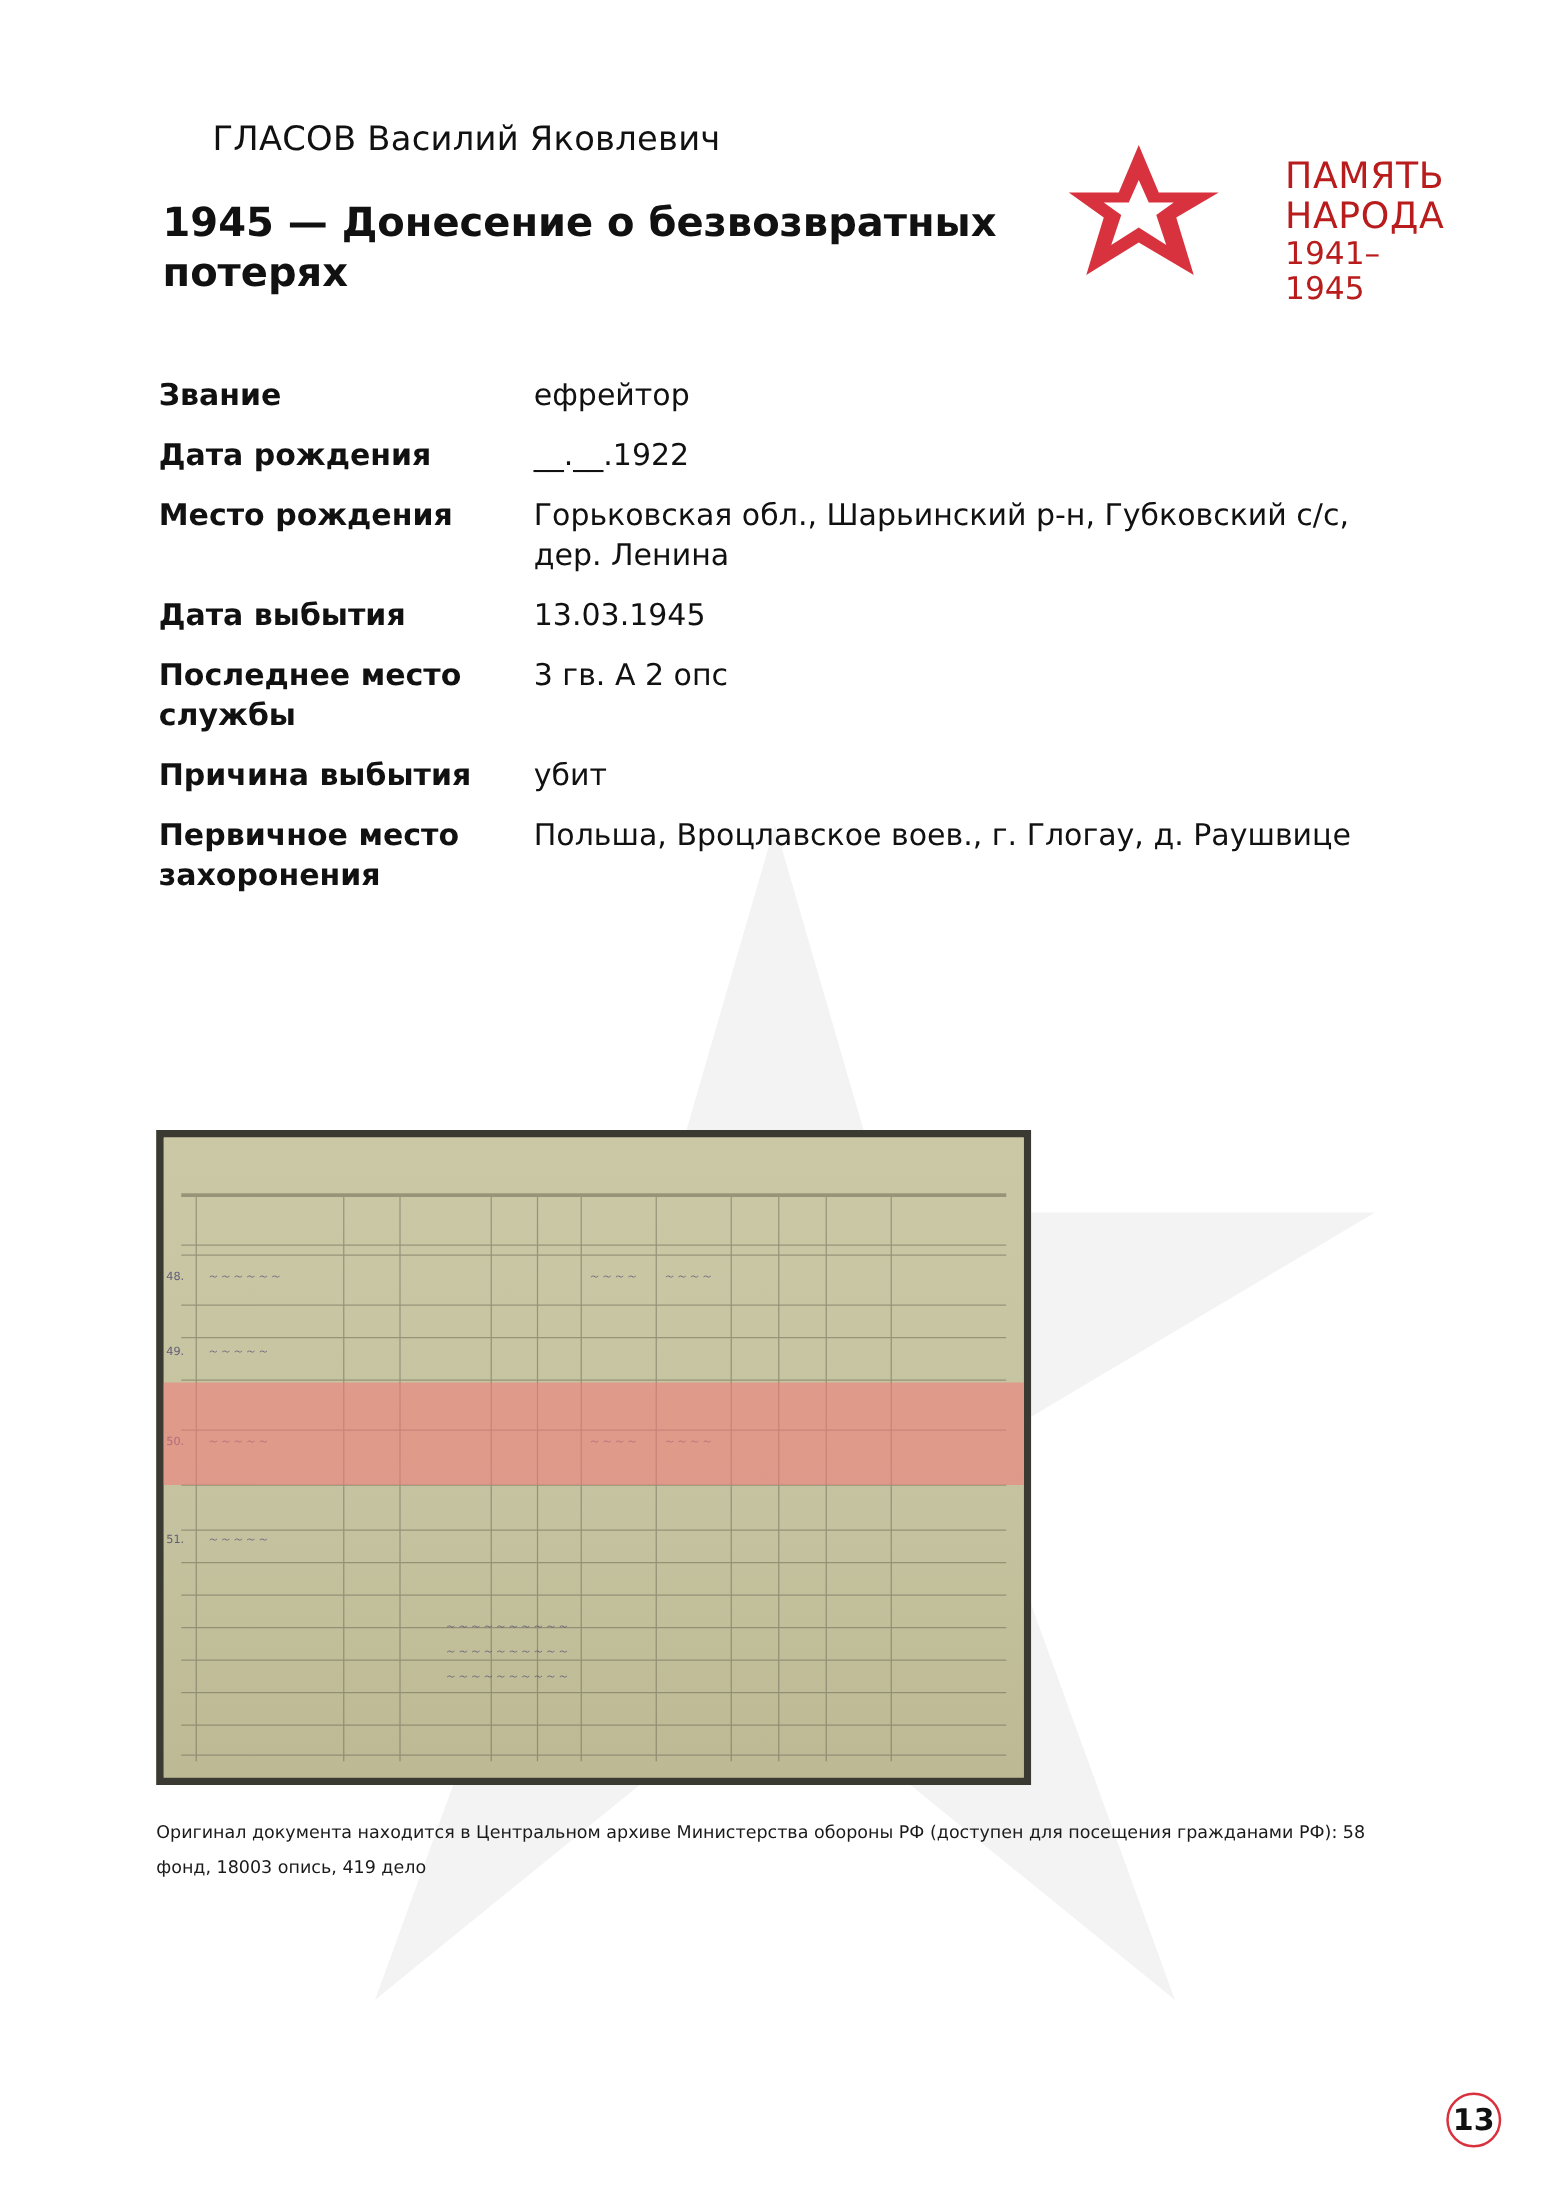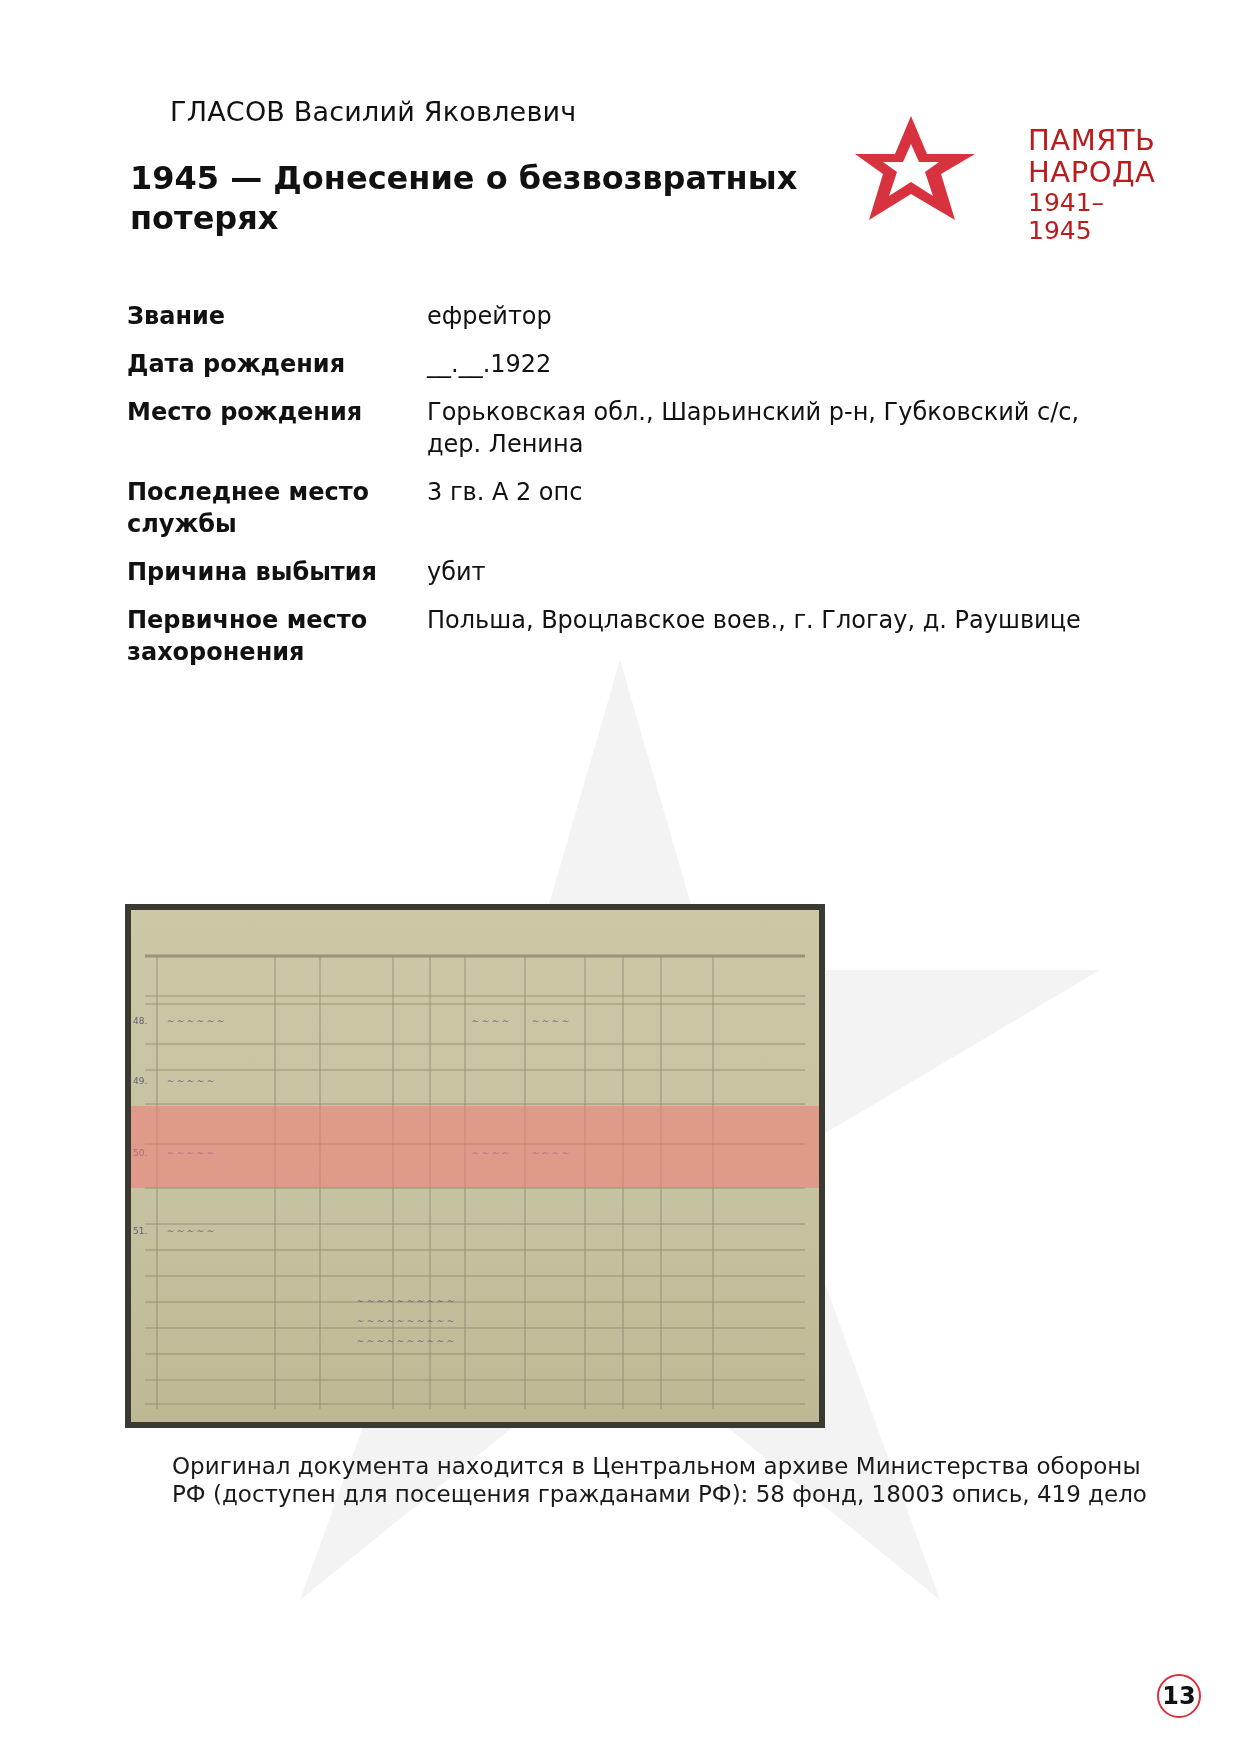--- a/index.html
+++ b/index.html
@@ -54,21 +54,21 @@
     background: linear-gradient(180deg, #cbc8a6 0%, #c5c29f 60%, #bdb994 100%);
   }
   .scan-svg { position: absolute; left: 0; top: 0; width: 100%; height: 100%; }
   .scan-highlight {
     position: absolute; left: 6px; right: 6px; top: 202px; height: 82px;
     background: rgba(244, 120, 120, 0.55);
   }
 
   .caption {
     position: absolute; left: 125px; top: 1452px; width: 990px;
-    font-size: 23px; line-height: 28px; color: #1a1a1a; z-index: 1; margin-left: 47px;
+    font-size: 14px; line-height: 28px; color: #1a1a1a; z-index: 1;
   }
   .page-number {
     position: absolute; left: 1157px; top: 1674px; width: 40px; height: 40px;
     border: 2px solid #d9323f; border-radius: 50%;
     display: flex; align-items: center; justify-content: center;
     font-size: 24px; font-weight: bold; color: #111; z-index: 1;
   }
 </style>
 </head>
 <body>
@@ -97,20 +97,24 @@
     <div class="info-label">Звание</div>
     <div class="info-value">ефрейтор</div>
   </div>
   <div class="info-row">
     <div class="info-label">Дата рождения</div>
     <div class="info-value">__.__.1922</div>
   </div>
   <div class="info-row" style="align-items:flex-start;">
     <div class="info-label">Место рождения</div>
     <div class="info-value">Горьковская обл., Шарьинский р-н, Губковский с/с, дер. Ленина</div>
+  </div>
+  <div class="info-row">
+    <div class="info-label">Дата выбытия</div>
+    <div class="info-value">13.03.1945</div>
   </div>
   <div class="info-row">
     <div class="info-label" style="padding-right:40px;box-sizing:border-box;">Последнее место службы</div>
     <div class="info-value">3 гв. А 2 опс</div>
   </div>
   <div class="info-row">
     <div class="info-label">Причина выбытия</div>
     <div class="info-value">убит</div>
   </div>
   <div class="info-row">

